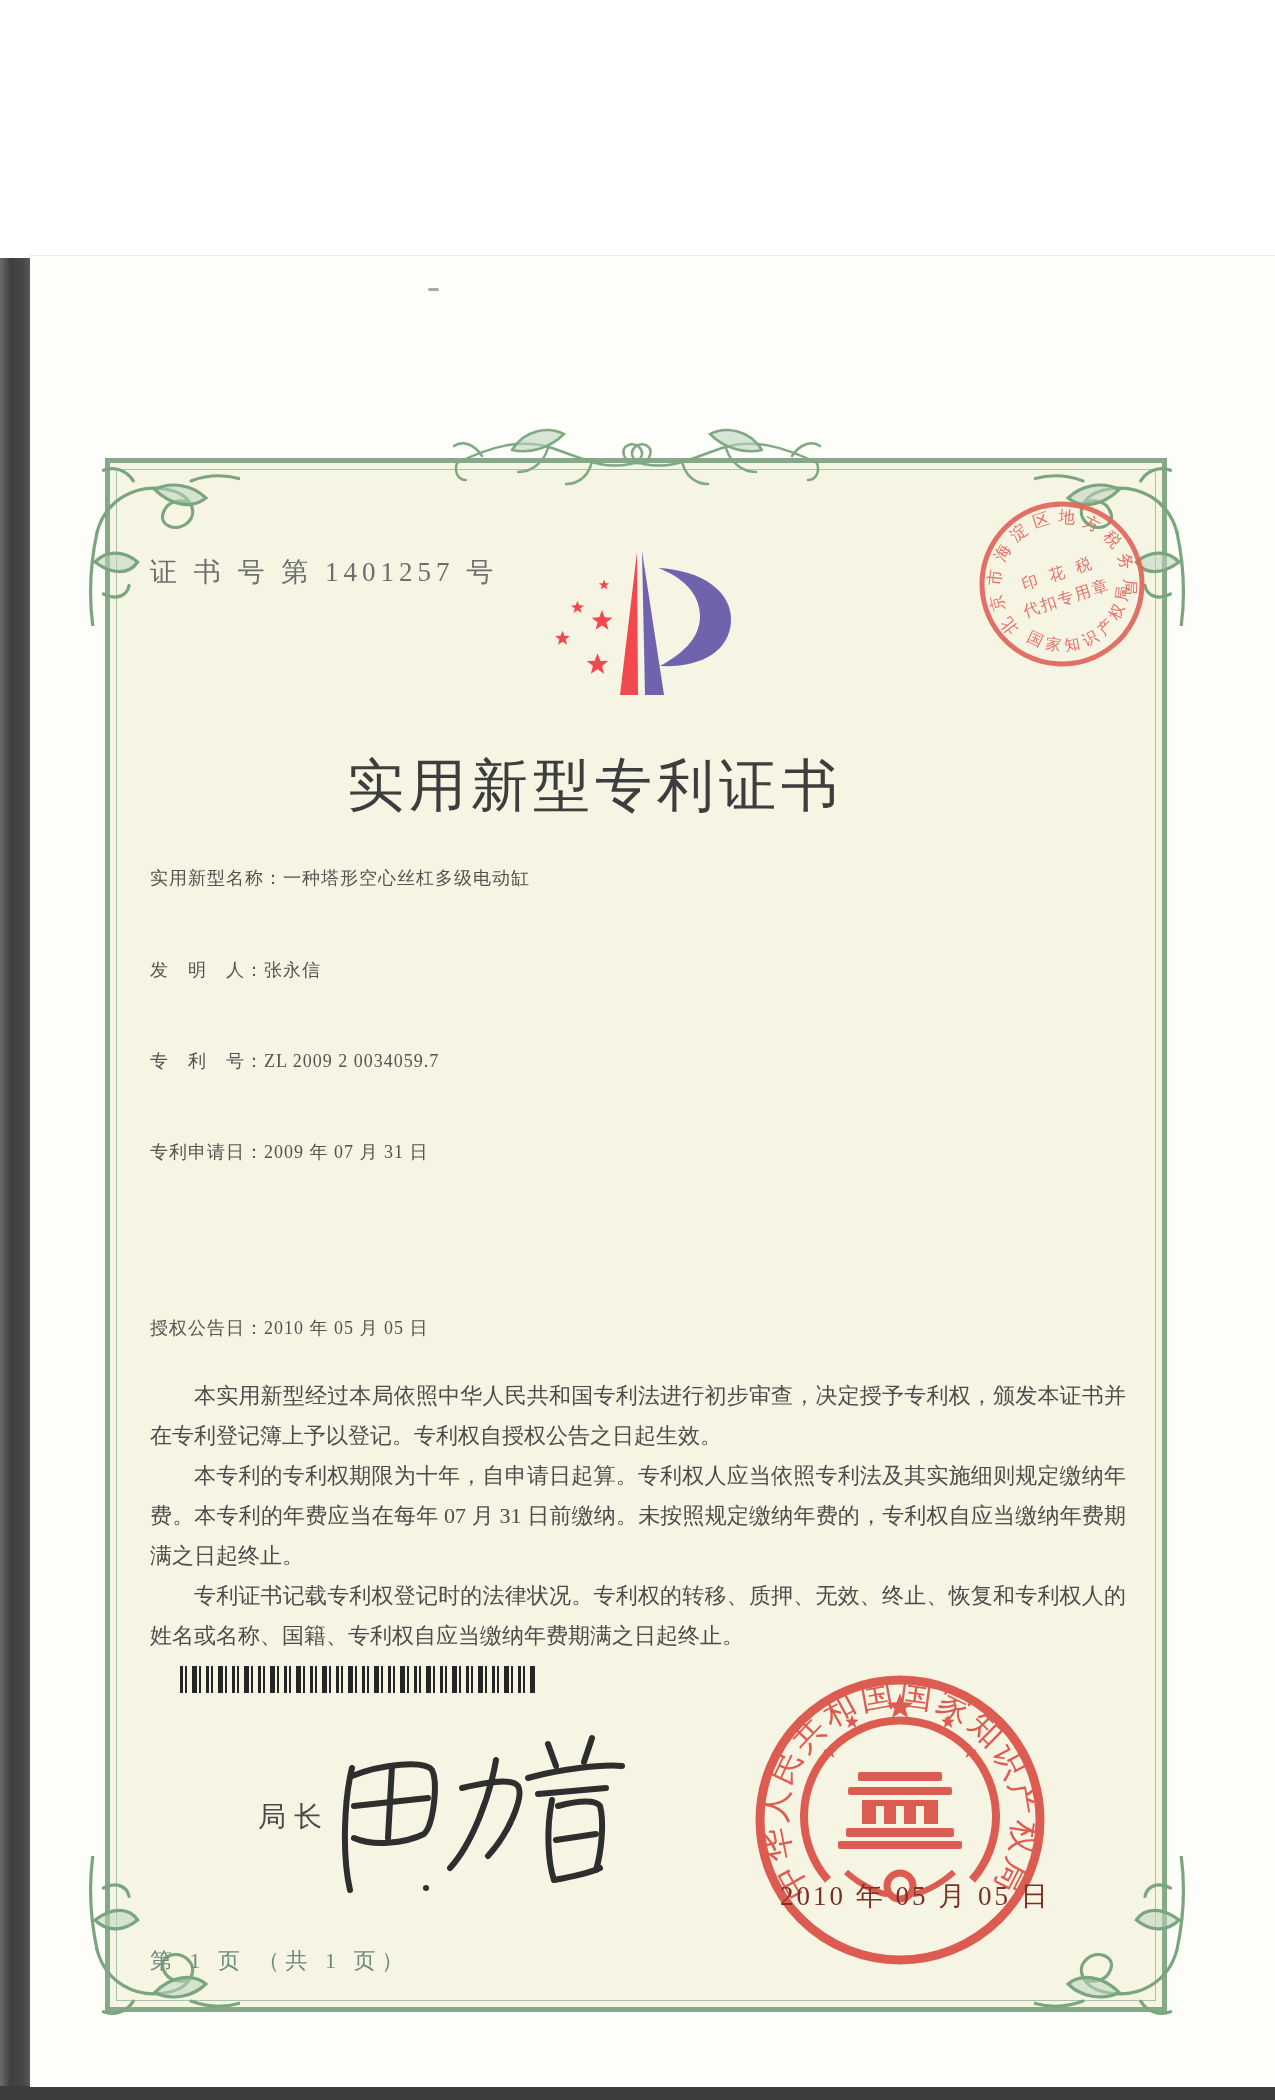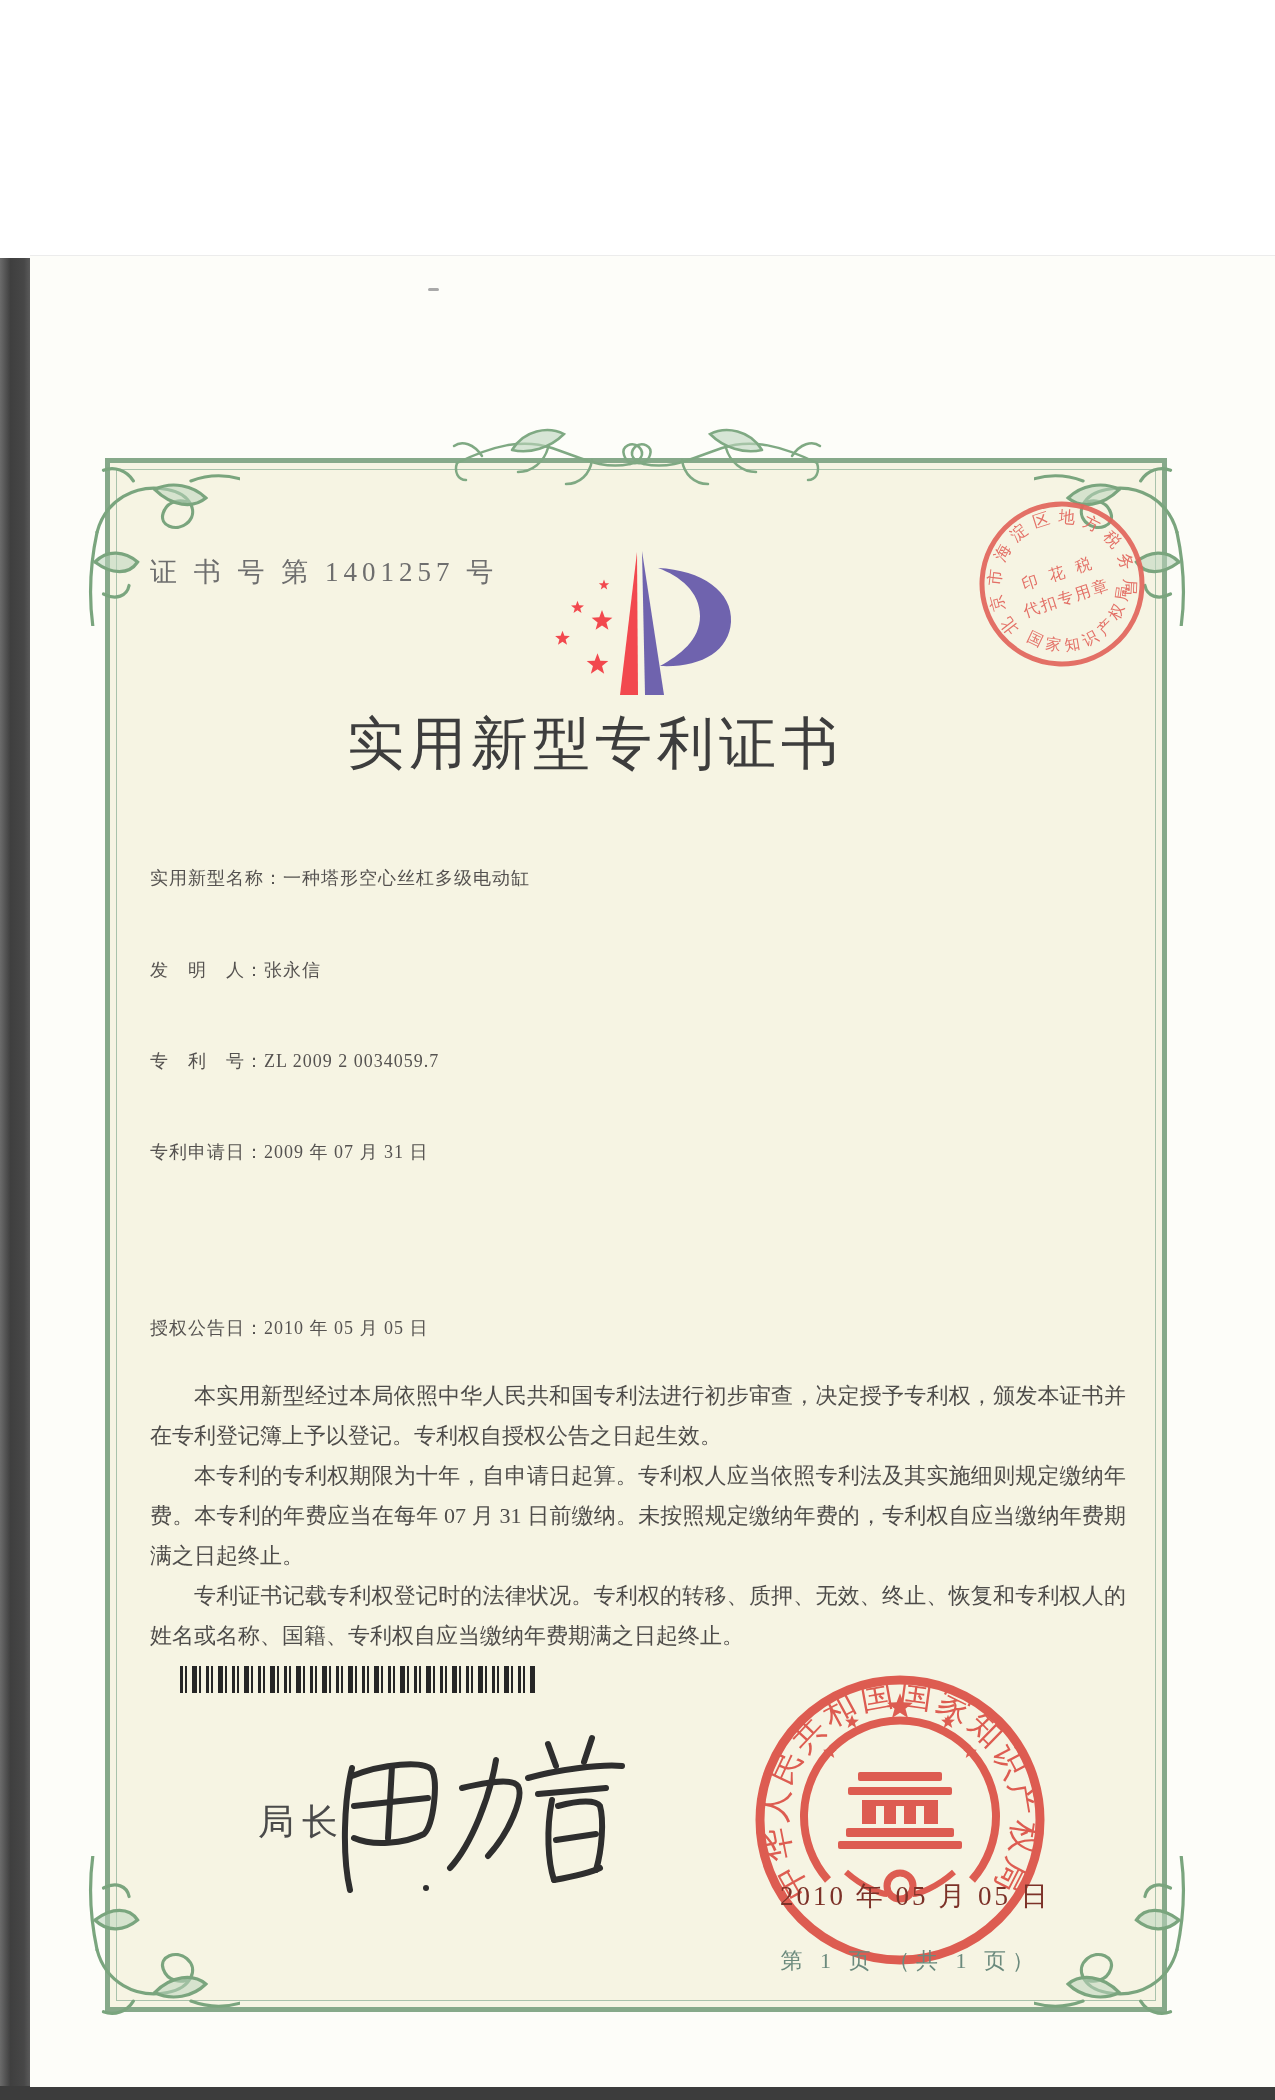--- a/index.html
+++ b/index.html
@@ -13,36 +13,36 @@
          border-top:1px solid #ececec;}
   .artifact-dash{position:absolute;left:428px;top:288px;width:11px;height:3px;background:#a9a9a9;border-radius:2px;}
   
   .frame{position:absolute;left:105px;top:458px;width:1062px;height:1554px;
          border:5px solid #86a98a;background:#f6f4e3;box-sizing:border-box;}
   .frame-inner{position:absolute;left:6px;top:6px;right:6px;bottom:6px;border:1px solid #a9c2ab;}
   .ornament{position:absolute;pointer-events:none;}
   
   .cert-no{position:absolute;left:150px;top:536px;font-size:27px;color:#6e6e6e;letter-spacing:5px;margin-top:18px;}
   .logo{position:absolute;left:528px;top:538px;}
-  .title{position:absolute;left:150px;top:706px;width:890px;text-align:center;
+  .title{position:absolute;left:150px;top:748px;width:890px;text-align:center;
          font-size:57px;color:#3d3d3d;letter-spacing:5px;}
   .field{position:absolute;left:150px;font-size:18px;color:#555250;letter-spacing:1px;white-space:nowrap;}
   .f0{top:866px}.f1{top:958px}.f2{top:1049px}.f3{top:1140px}.f4{top:1228px}.f5{top:1316px}
   .body-text{position:absolute;left:150px;top:1376px;width:976px;font-size:22px;line-height:40px;
              color:#4e4c4a;text-align:justify;}
   .body-text p{margin:0;text-indent:2em;}
   .barcode{position:absolute;left:180px;top:1666px;width:357px;height:27px;
     background:repeating-linear-gradient(90deg,#262626 0 3px,transparent 3px 5px,#262626 5px 7px,
       transparent 7px 12px,#262626 12px 17px,transparent 17px 19px,#262626 19px 21px,transparent 21px 26px);}
-  .director-label{position:absolute;left:258px;top:1798px;font-size:36px;color:#4a4a4a;letter-spacing:8px;}
+  .director-label{position:absolute;left:258px;top:1798px;font-size:28px;color:#4a4a4a;letter-spacing:8px;}
   .signature{position:absolute;left:320px;top:1728px;}
   .sr{position:absolute;opacity:0;left:400px;top:1790px;font-size:10px;}
   .seal{position:absolute;left:752px;top:1672px;}
   .seal-date{position:absolute;left:780px;top:1878px;font-size:27px;color:#7c3128;letter-spacing:3px;white-space:nowrap;}
-  .footer{position:absolute;left:150px;top:1946px;width:890px;text-align:right;
+  .footer{position:absolute;left:150px;top:1946px;width:890px;text-align:left;
           font-size:22px;color:#6b8a7d;letter-spacing:6px;}
   .tax-stamp{position:absolute;left:960px;top:482px;}
 </style>
 </head>
 <body>
 
 <div class="canvas">
 
   <div class="scan-left"></div>
   <div class="scan-bottom"></div>

